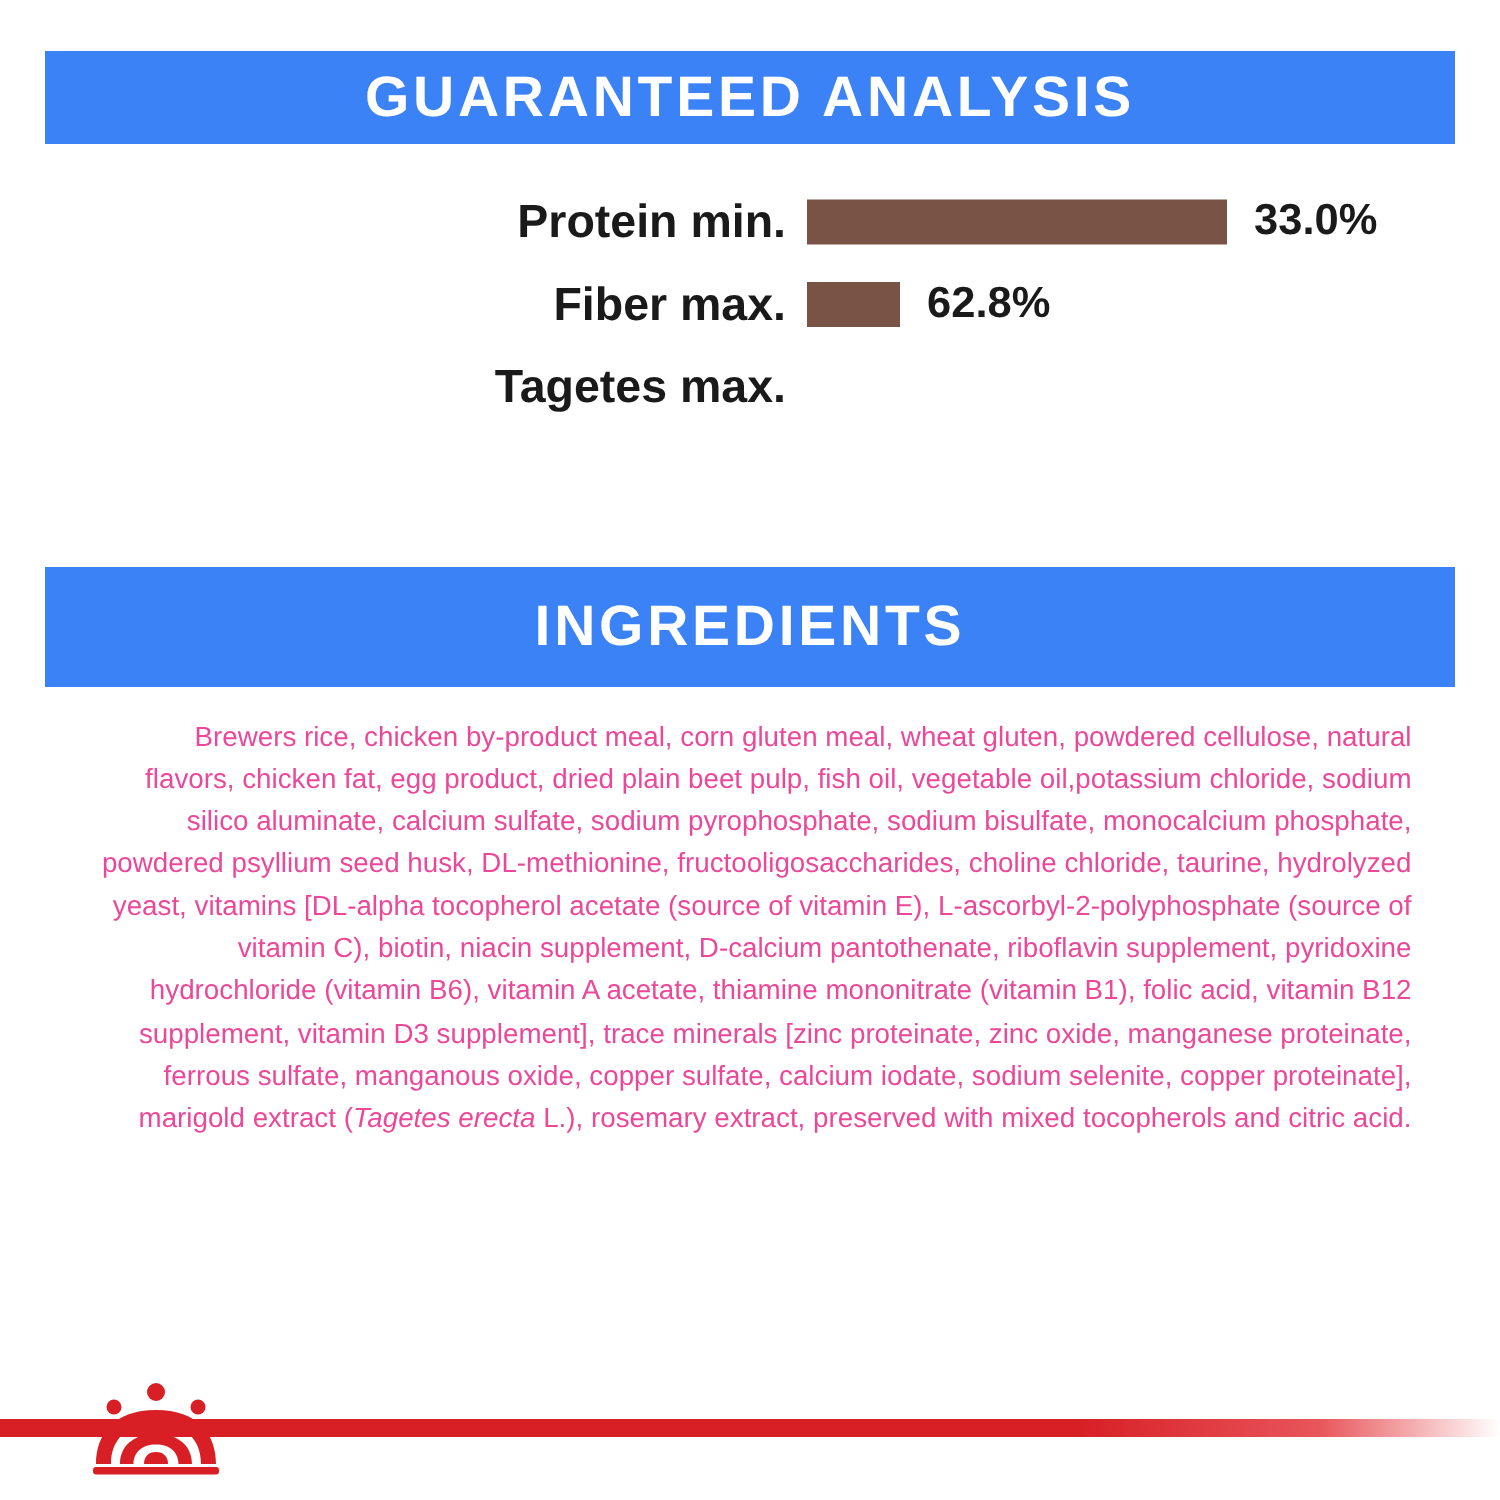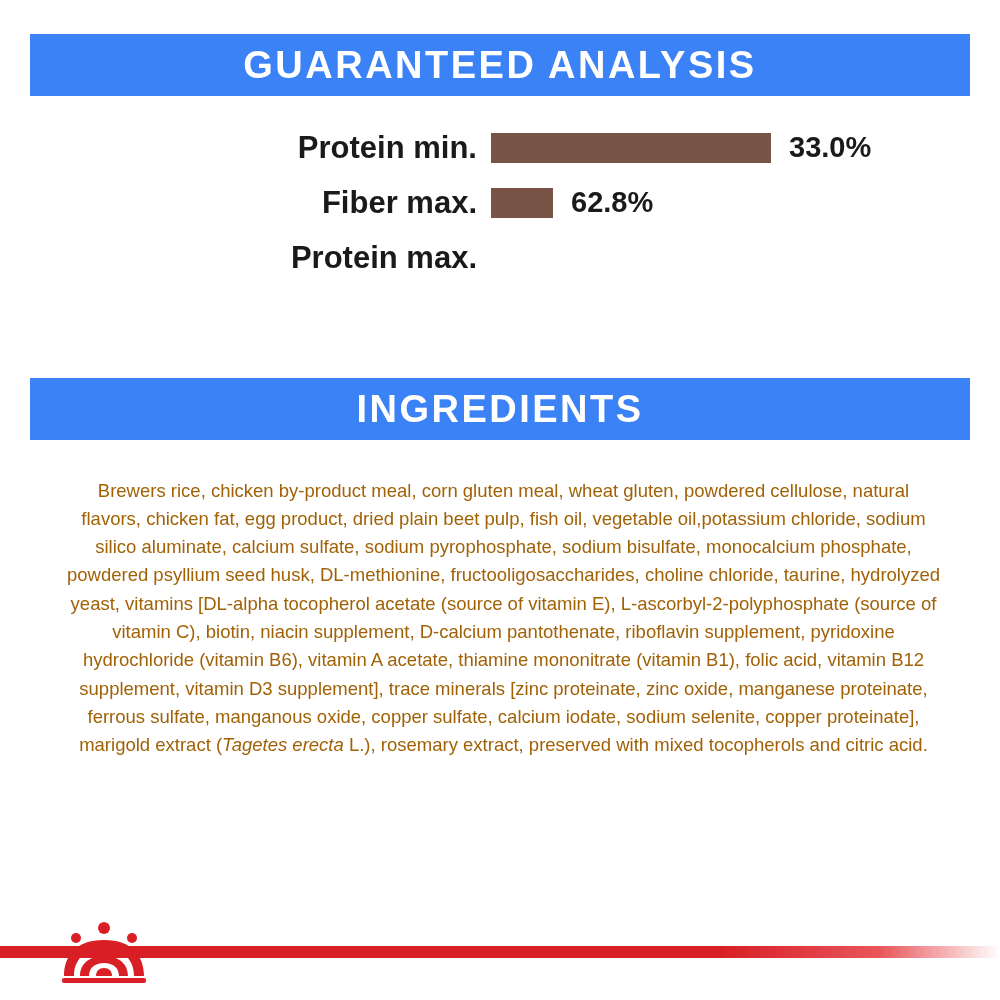--- a/index.html
+++ b/index.html
@@ -33,36 +33,36 @@
     justify-content: center;
   }
   .band-title {
     font-size: 38px;
     letter-spacing: 2.5px;
     font-weight: 700;
     line-height: 1;
     text-transform: uppercase;
   }
   #band-analysis { top: 34px; height: 62px; }
-  #band-ingredients { top: 378px; height: 62px; }
+  #band-ingredients { top: 378px; height: 80px; }
 
   
   .ga-list {
     position: absolute;
     top: 120px;
     left: 0;
     width: 1000px;
   }
   .ga-row {
     display: flex;
     align-items: center;
     height: 55px;
   }
   .ga-label {
-    width: 491px;
+    width: 538px;
     text-align: right;
     padding-right: 14px;
     box-sizing: border-box;
     font-size: 31px;
     font-weight: 700;
     color: #1a1a1a;
     white-space: nowrap;
   }
   .ga-barwrap {
     display: flex;
@@ -82,22 +82,22 @@
   }
 
   
   .ingredients-body {
     position: absolute;
     top: 458px;
     left: 66px;
     width: 875px;
     font-size: 18.5px;
     line-height: 1.53;
-    color: #a16207;
-    text-align: center;
+    color: #ec4899;
+    text-align: right;
   }
   .ingredients-body i { font-style: italic; }
 
   
   .brand-bar {
     position: absolute;
     left: 0;
     bottom: 42px;
     width: 1000px;
     height: 12px;
@@ -131,21 +131,21 @@
         </div>
       </div>
       <div class="ga-row">
         <div class="ga-label">Fiber max.</div>
         <div class="ga-barwrap">
           <div class="ga-bar" style="width: 62px; background: rgb(122, 83, 71);"></div>
           <div class="ga-value">62.8%</div>
         </div>
       </div>
       <div class="ga-row">
-        <div class="ga-label">Protein max.</div>
+        <div class="ga-label">Tagetes max.</div>
       </div>
     </div>
 
   <div class="band" id="band-ingredients">
     <span class="band-title">INGREDIENTS</span>
   </div>
 
   <p class="ingredients-body" id="ingredients-body">Brewers rice, chicken by-product meal, corn gluten meal, wheat gluten, powdered cellulose, natural flavors, chicken fat, egg product, dried plain beet pulp, fish oil, vegetable oil,potassium chloride, sodium silico aluminate, calcium sulfate, sodium pyrophosphate, sodium bisulfate, monocalcium phosphate, powdered psyllium seed husk, DL-methionine, fructooligosaccharides, choline chloride, taurine, hydrolyzed yeast, vitamins [DL-alpha tocopherol acetate (source of vitamin E), L-ascorbyl-2-polyphosphate (source of vitamin C), biotin, niacin supplement, D-calcium pantothenate, riboflavin supplement, pyridoxine hydrochloride (vitamin B6), vitamin A acetate, thiamine mononitrate (vitamin B1), folic acid, vitamin B12 supplement, vitamin D3 supplement], trace minerals [zinc proteinate, zinc oxide, manganese proteinate, ferrous sulfate, manganous oxide, copper sulfate, calcium iodate, sodium selenite, copper proteinate], marigold extract (<i>Tagetes erecta</i> L.), rosemary extract, preserved with mixed tocopherols and citric acid.</p>
 
   <div class="brand-bar"></div>

